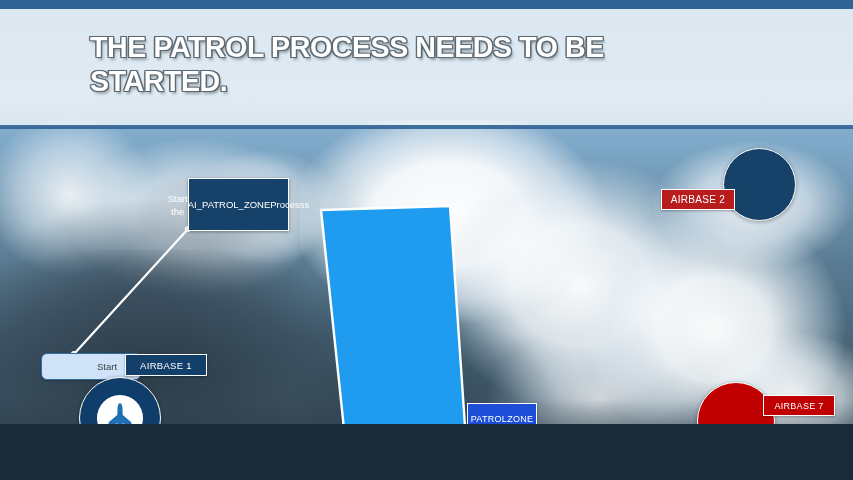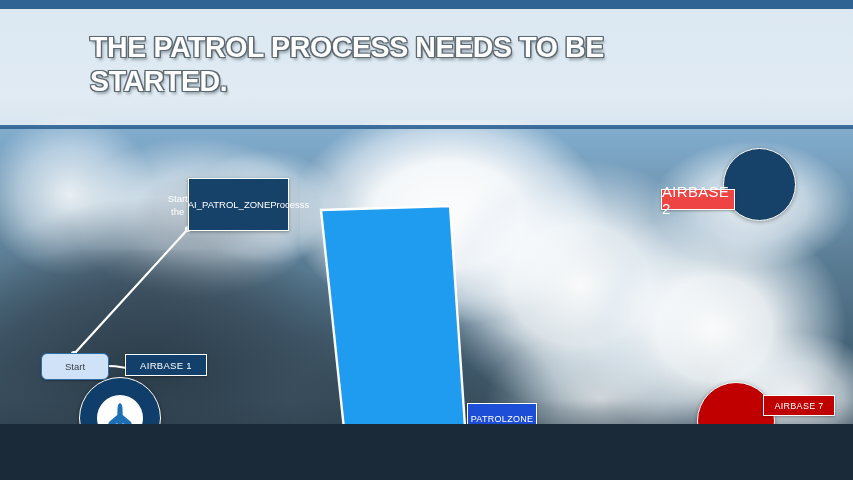--- a/index.html
+++ b/index.html
@@ -70,21 +70,21 @@
     background:#164269;border:1.6px solid #ffffff;
     color:#ffffff;font-size:9.5px;line-height:13px;text-align:center;
     display:flex;flex-direction:row;align-items:center;justify-content:center;
     box-shadow:0 1px 3px rgba(0,0,0,.35);}
 
   .connector{position:absolute;left:0;top:0;width:853px;height:480px;pointer-events:none;}
 
   .start-btn{position:absolute;left:41px;top:353px;width:66px;height:25px;
     background:#cfe2f7;border:1.3px solid #2e6ea8;border-radius:6px;
     display:flex;align-items:center;justify-content:center;
-    color:#3a4148;font-size:9.5px;box-shadow:0 1px 2px rgba(0,0,0,.3);}
+    color:#3a4148;font-size:9.5px;box-shadow:0 1px 2px rgba(0,0,0,.3);padding-left:32px;}
 
   .ai-node{position:absolute;left:79px;top:377px;width:80px;height:80px;
     border-radius:50%;background:#0f3e6b;border:1.6px solid #ffffff;
     display:flex;align-items:center;justify-content:center;
     box-shadow:0 1px 4px rgba(0,0,0,.4);}
   .ai-disc{width:46px;height:46px;border-radius:50%;background:#ffffff;
     display:flex;align-items:center;justify-content:center;}
   .ai-label{position:absolute;left:83px;top:430px;width:68px;height:17px;
     background:#ffffff;border:1.4px solid #14416e;
     display:flex;align-items:center;justify-content:center;
@@ -101,23 +101,23 @@
   .zone-label{position:absolute;left:467px;top:403px;width:68px;height:30px;
     background:#1d4ed8;border:1.5px solid #ffffff;
     display:flex;flex-direction:row;align-items:center;justify-content:center;
     color:#ffffff;font-size:9px;line-height:11px;letter-spacing:.3px;
     box-shadow:0 1px 2px rgba(0,0,0,.3);}
 
   .ab2-circle{position:absolute;left:723px;top:148px;width:71px;height:71px;
     border-radius:50%;background:#164269;border:1.4px solid #ffffff;
     box-shadow:0 1px 4px rgba(0,0,0,.35);}
   .ab2-label{position:absolute;left:661px;top:189px;width:72px;height:19px;
-    background:#ef4444;border:1.4px solid #ffffff;
+    background:#b91c1c;border:1.4px solid #ffffff;
     display:flex;align-items:center;justify-content:center;
-    color:#ffffff;font-size:15px;letter-spacing:.3px;
+    color:#ffffff;font-size:10px;letter-spacing:.3px;
     box-shadow:0 1px 2px rgba(0,0,0,.3);}
 
   .ab4-circle{position:absolute;left:697px;top:382px;width:76px;height:76px;
     border-radius:50%;background:#c00000;border:1.4px solid #ffffff;
     box-shadow:0 1px 4px rgba(0,0,0,.35);}
   .ab4-label{position:absolute;left:763px;top:395px;width:70px;height:19px;
     background:#c00000;border:1.4px solid #ffffff;
     display:flex;align-items:center;justify-content:center;
     color:#ffffff;font-size:9px;letter-spacing:.3px;
     box-shadow:0 1px 2px rgba(0,0,0,.3);}

